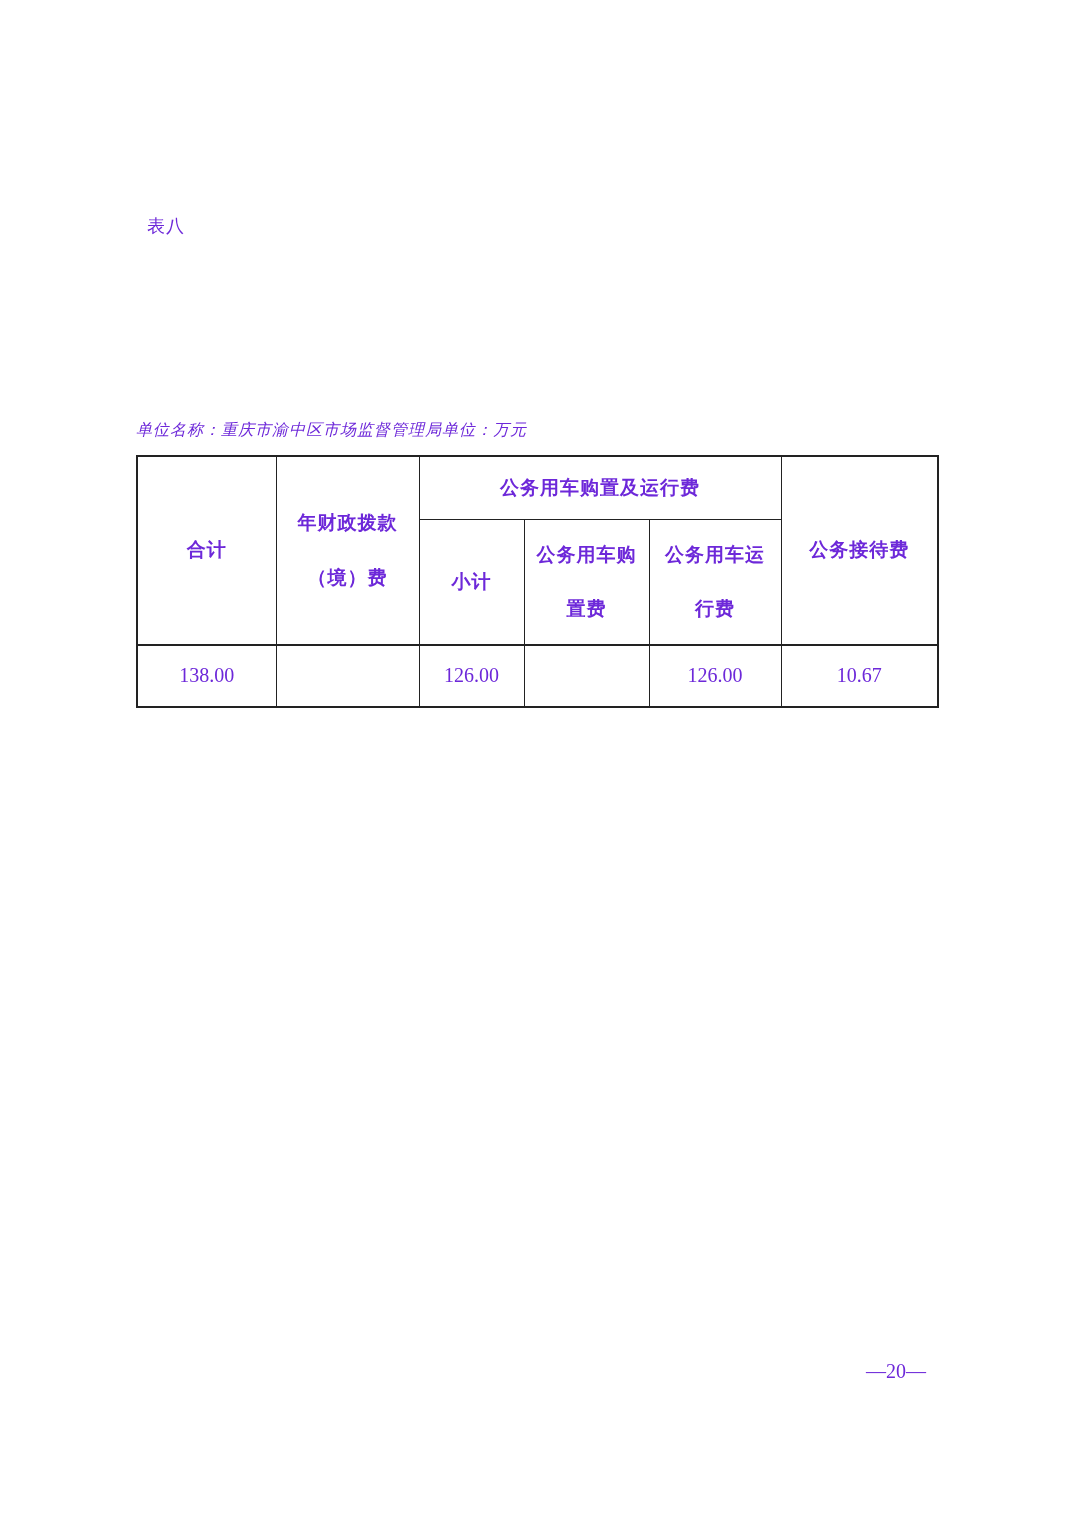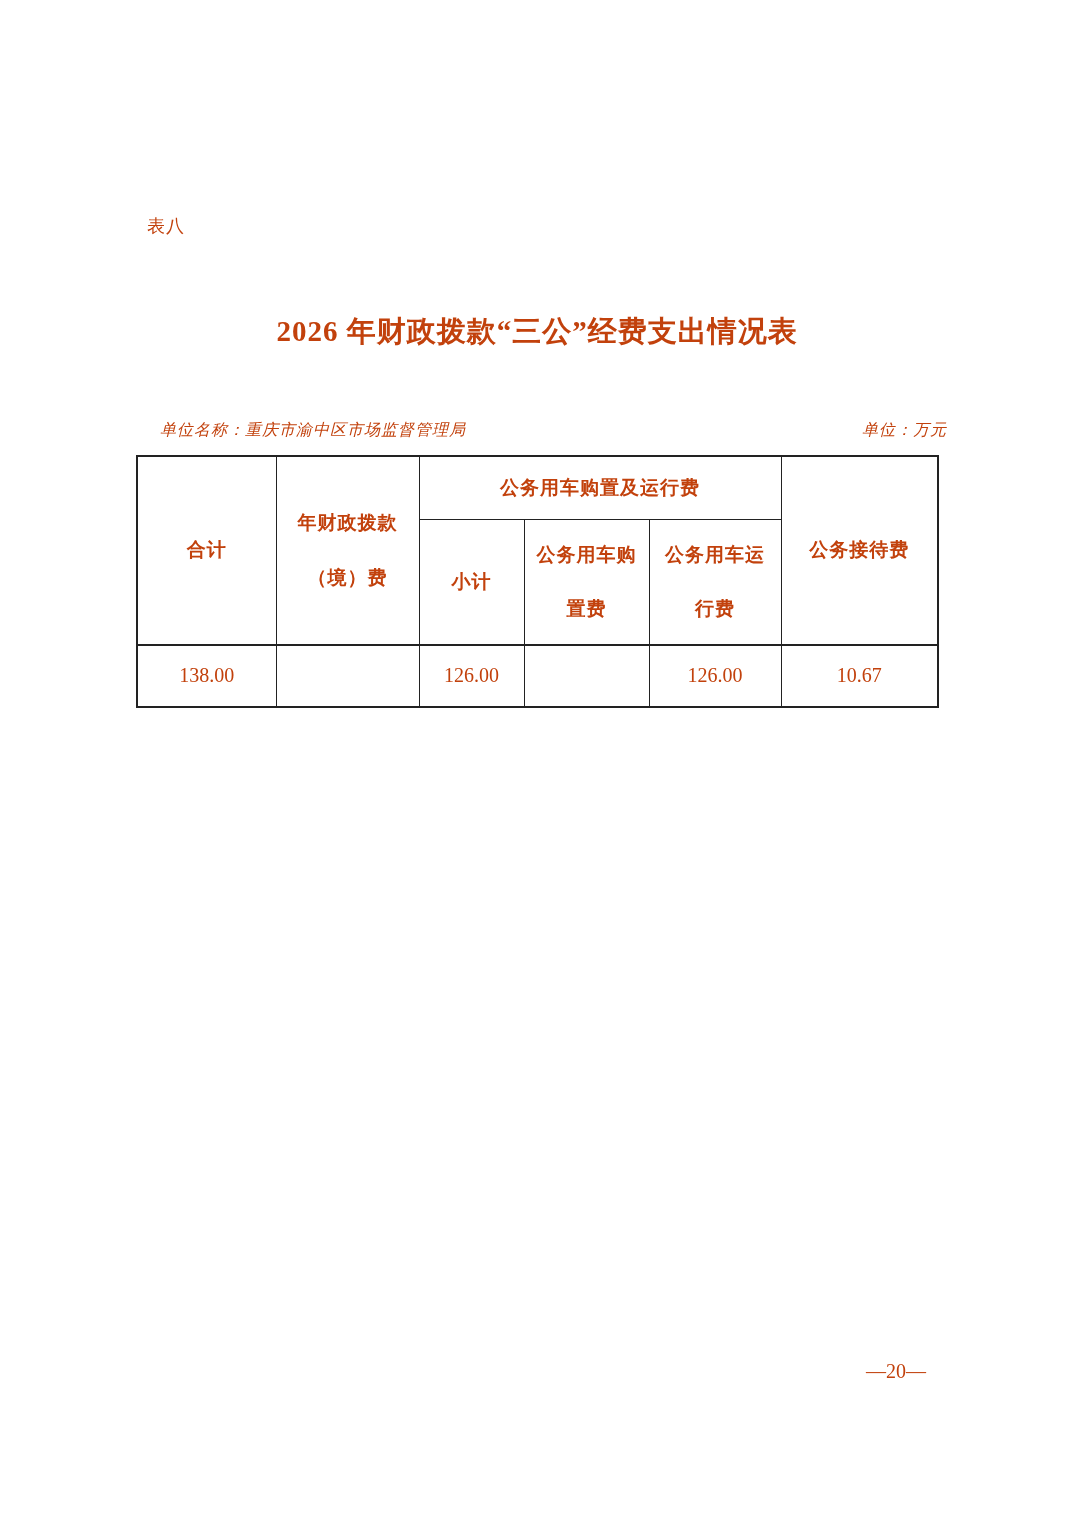--- a/index.html
+++ b/index.html
@@ -2,21 +2,21 @@
 <html><head>
 <meta charset="utf-8">
 <style>
   * { box-sizing: border-box; }
   html, body { margin: 0; padding: 0; background: #ffffff; }
   .page {
     position: relative;
     width: 1074px;
     height: 1520px;
     background: #ffffff;
-    color: #c2410c;
+    color: #6d28d9;
     font-family: "Liberation Serif", "DejaVu Serif", serif;
     overflow: hidden;
   }
   .table-label {
     position: absolute;
     left: 147px;
     top: 214px;
     font-family: "Liberation Sans", "DejaVu Sans", sans-serif;
     font-size: 18px;
     letter-spacing: 1px;
@@ -28,25 +28,25 @@
     width: 100%;
     margin: 0;
     text-align: center;
     font-size: 29px;
     font-weight: bold;
     font-family: "Liberation Serif", "DejaVu Serif", serif;
     letter-spacing: 1px;
   }
   .meta-row {
     position: absolute;
-    left: 160px;
+    left: 136px;
     top: 420px;
     width: 787px;
     display: flex;
-    justify-content: space-between;
+    justify-content: flex-start;
     font-size: 16px;
     font-style: italic;
     letter-spacing: 1px;
   }
   table.expense {
     position: absolute;
     left: 136px;
     top: 455px;
     width: 801px;
     border-collapse: collapse;
@@ -83,21 +83,20 @@
     font-family: "Liberation Serif", "DejaVu Serif", serif;
   }
 </style>
 </head>
 <body>
 
 <div class="page">
 
   <div class="table-label">表八</div>
 
-  <h1 class="doc-title">2026 年财政拨款“三公”经费支出情况表</h1>
 
   <div class="meta-row">
     <span>单位名称：重庆市渝中区市场监督管理局</span>
     <span>单位：万元</span>
   </div>
 
   <table class="expense">
     <colgroup>
       <col style="width:139px">
       <col style="width:143px">

